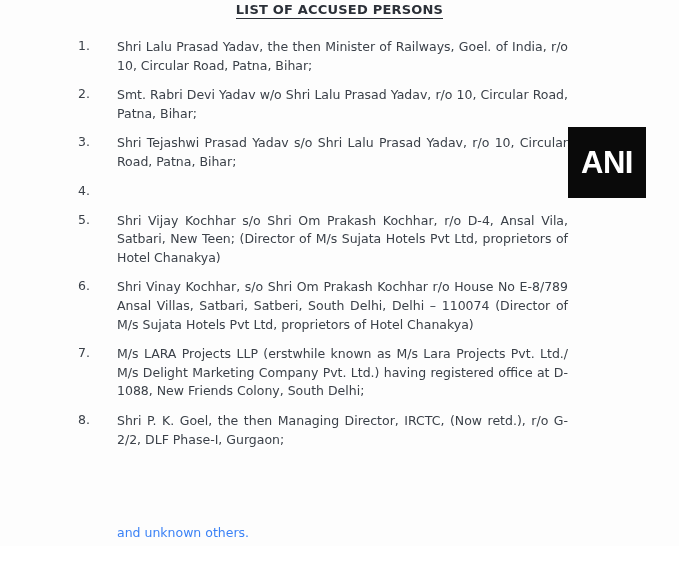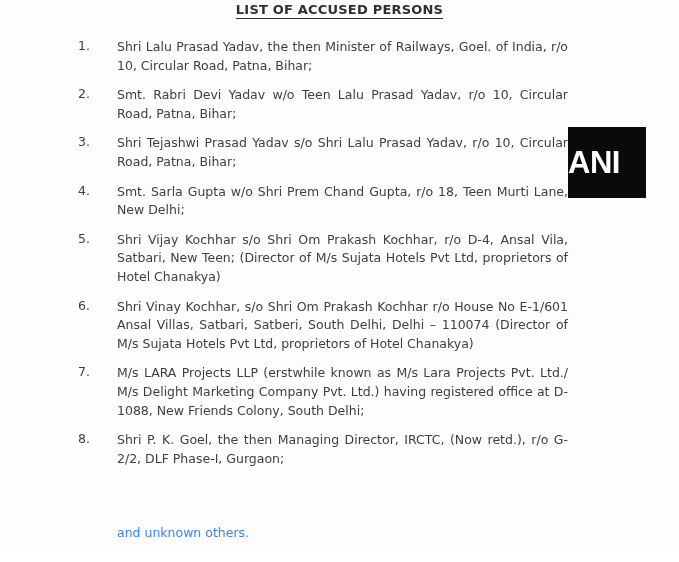--- a/index.html
+++ b/index.html
@@ -83,21 +83,21 @@
 
   .watermark {
     position: absolute;
     left: 568px;
     top: 127px;
     width: 78px;
     height: 71px;
     background: #0a0a0a;
     display: flex;
     align-items: center;
-    justify-content: flex-start;
+    justify-content: center;
   }
   .watermark-text {
     color: #ffffff;
     font-family: "Liberation Sans", sans-serif;
     font-weight: bold;
     font-size: 31px;
     letter-spacing: -0.5px;
     line-height: 1;
   }
 </style>
@@ -112,41 +112,40 @@
 
   <div class="list">
 
     <div class="item">
       <div class="item-num">1.</div>
       <div class="item-text">Shri Lalu Prasad Yadav, the then Minister of Railways, Goel. of India, r/o 10, Circular Road, Patna, Bihar;</div>
     </div>
 
     <div class="item">
       <div class="item-num">2.</div>
-      <div class="item-text">Smt. Rabri Devi Yadav w/o Teen Lalu Prasad Yadav, r/o 10, Circular Road, Patna, Bihar;</div>
+      <div class="item-text">Smt. Rabri Devi Yadav w/o Shri Lalu Prasad Yadav, r/o 10, Circular Road, Patna, Bihar;</div>
     </div>
 
     <div class="item">
       <div class="item-num">3.</div>
       <div class="item-text">Shri Tejashwi Prasad Yadav s/o Shri Lalu Prasad Yadav, r/o 10, Circular Road, Patna, Bihar;</div>
     </div>
 
     <div class="item">
       <div class="item-num">4.</div>
-      <div class="item-text">Smt. Sarla Gupta w/o Shri Prem Chand Gupta, r/o 18, Teen Murti Lane, New Delhi;</div>
     </div>
 
     <div class="item">
       <div class="item-num">5.</div>
       <div class="item-text">Shri Vijay Kochhar s/o Shri Om Prakash Kochhar, r/o D-4, Ansal Vila, Satbari, New Teen; (Director of M/s Sujata Hotels Pvt Ltd, proprietors of Hotel Chanakya)</div>
     </div>
 
     <div class="item">
       <div class="item-num">6.</div>
-      <div class="item-text">Shri Vinay Kochhar, s/o Shri Om Prakash Kochhar r/o House No E-1/601 Ansal Villas, Satbari, Satberi, South Delhi, Delhi – 110074 (Director of M/s Sujata Hotels Pvt Ltd, proprietors of Hotel Chanakya)</div>
+      <div class="item-text">Shri Vinay Kochhar, s/o Shri Om Prakash Kochhar r/o House No E-8/789 Ansal Villas, Satbari, Satberi, South Delhi, Delhi – 110074 (Director of M/s Sujata Hotels Pvt Ltd, proprietors of Hotel Chanakya)</div>
     </div>
 
     <div class="item">
       <div class="item-num">7.</div>
       <div class="item-text">M/s LARA Projects LLP (erstwhile known as M/s Lara Projects Pvt. Ltd./ M/s Delight Marketing Company Pvt. Ltd.) having registered office at D-1088, New Friends Colony, South Delhi;</div>
     </div>
 
     <div class="item">
       <div class="item-num">8.</div>
       <div class="item-text">Shri P. K. Goel, the then Managing Director, IRCTC, (Now retd.), r/o G-2/2, DLF Phase-I, Gurgaon;</div>

